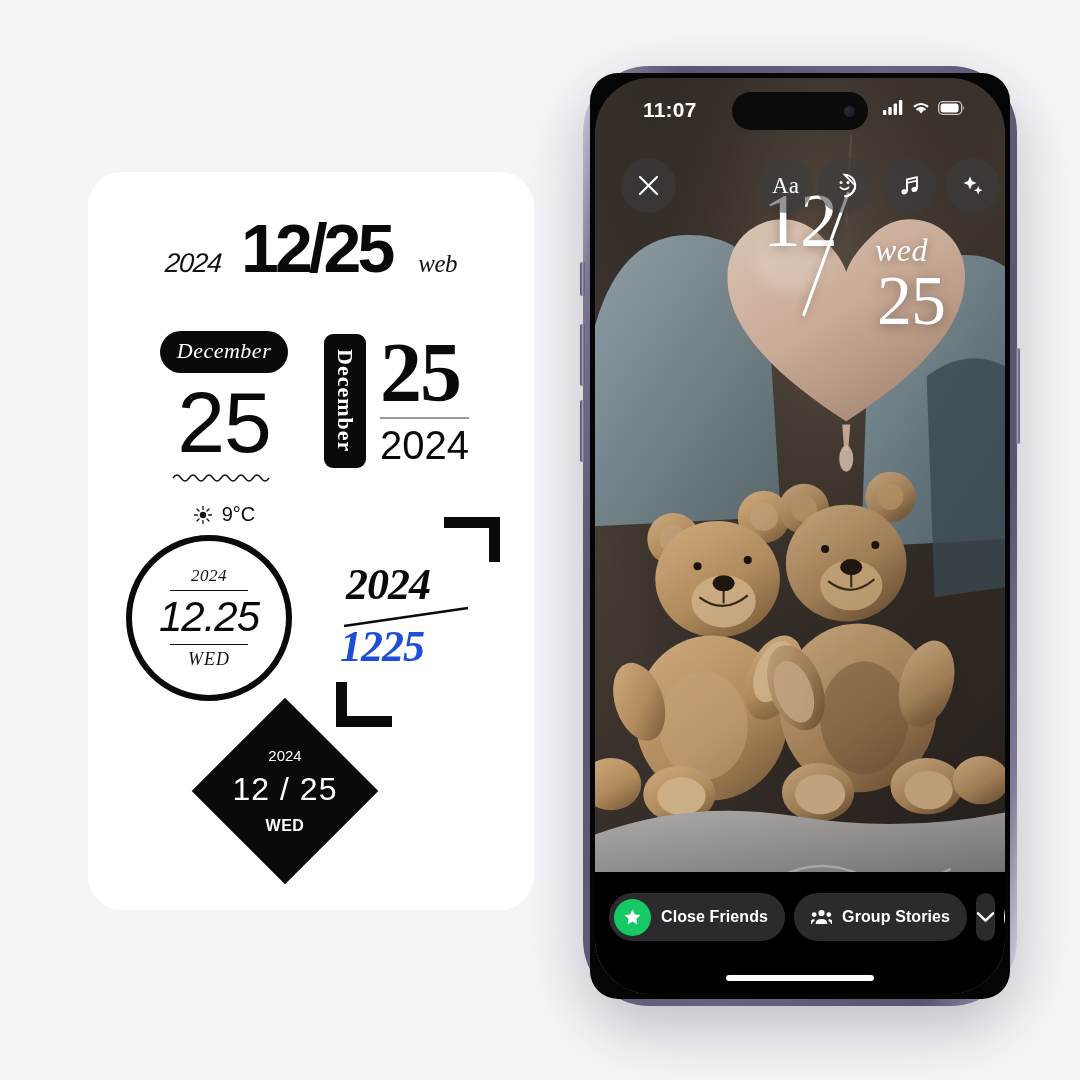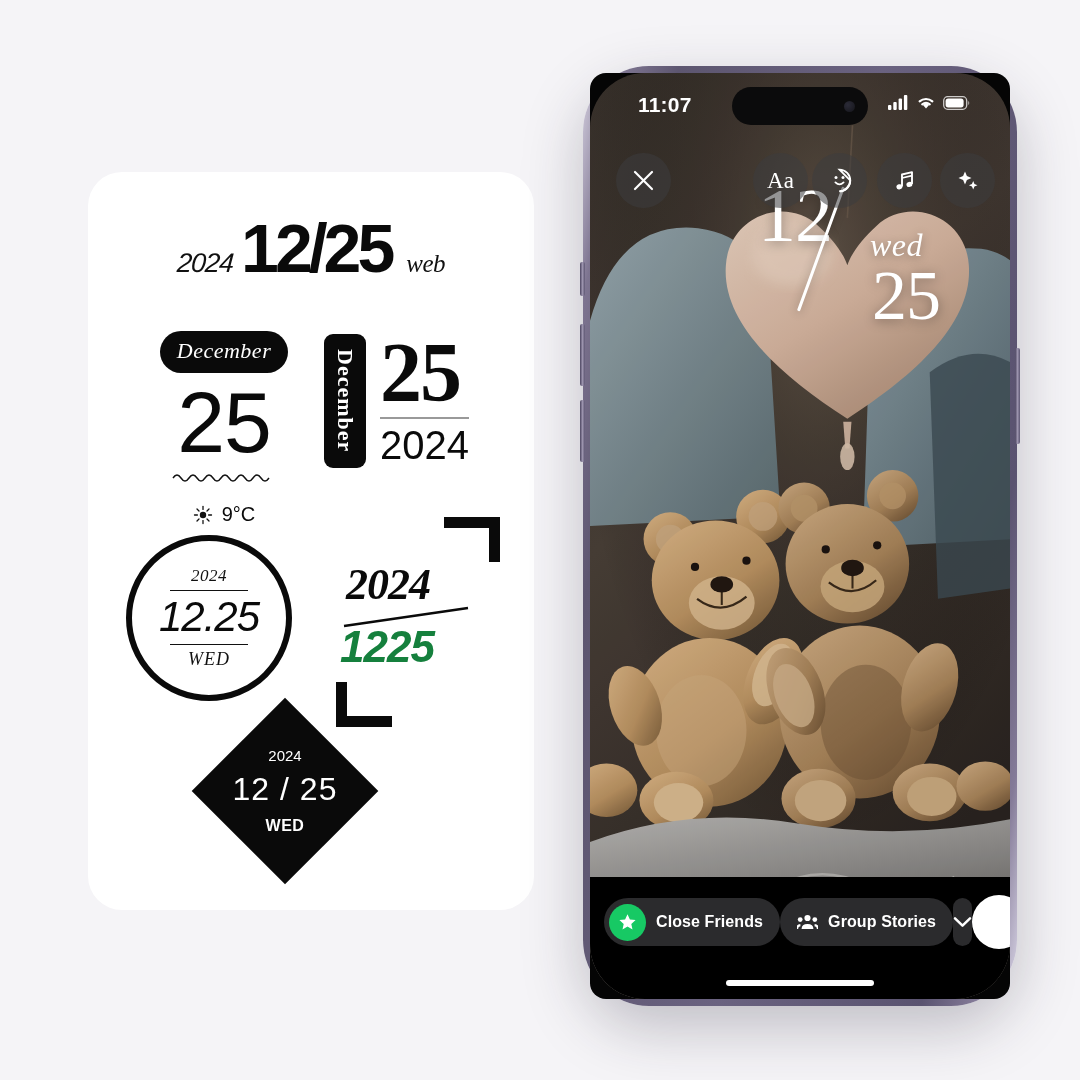--- a/index.html
+++ b/index.html
@@ -21,21 +21,21 @@
   }
 
   
   .hdr { position:absolute; left:0; top:44px; width:100%;
          display:flex; align-items:baseline; justify-content:center; }
   .hdr-year { font-family:"Liberation Sans",sans-serif; font-style:italic;
               font-size:27px; font-weight:400; letter-spacing:-1px;
               color:#111; transform:skewX(-4deg); }
   .hdr-md   { font-family:"Liberation Sans",sans-serif; font-weight:700;
               font-size:68px; letter-spacing:-4px; color:#0a0a0a;
-              line-height:.95; margin:0 8px; }
+              line-height:.95; margin:0 20px; }
   .hdr-dow  { font-family:"Liberation Serif",serif; font-style:italic;
               font-size:25px; color:#111; margin-left:7px; letter-spacing:-.5px; }
 
   
   #block-dec-left { position:absolute; left:52px; top:159px; width:168px; text-align:center; }
   .pill { display:inline-block; background:#0a0a0a; color:#fff;
           border-radius:22px; padding:7px 17px 9px;
           font-family:"Liberation Serif",serif; font-style:italic;
           font-size:22px; letter-spacing:.5px; }
   .big25 { font-family:"Liberation Sans",sans-serif; font-weight:300;
@@ -82,22 +82,22 @@
   #block-bracket { position:absolute; left:248px; top:345px;
                    width:164px; height:210px; }
   .brk { position:absolute; width:56px; height:45px; }
   .brk.tr { right:0; top:0; border-top:11px solid #0a0a0a; border-right:11px solid #0a0a0a; }
   .brk.bl { left:0; bottom:0; border-bottom:11px solid #0a0a0a; border-left:11px solid #0a0a0a; }
   .brk-inner { position:absolute; left:10px; top:46px; width:140px; }
   .brk-inner .by { font-family:"Liberation Serif",serif; font-style:italic;
                    font-weight:700; font-size:44px; color:#0a0a0a;
                    letter-spacing:-1px; line-height:1; }
   .brk-slash { width:128px; height:24px; display:block; margin:-2px 0 -4px -4px; }
-  .brk-inner .bd { font-family:Liberation Sans, sans-serif; font-style:italic;
-                   font-weight:700; font-size:44px; color:#15803d;
+  .brk-inner .bd { font-family:Liberation Serif, serif; font-style:italic;
+                   font-weight:700; font-size:44px; color:#1d4ed8;
                    letter-spacing:-1px; line-height:1; margin-left:-6px; }
 
   
   #block-diamond { position:absolute; left:131px; top:553px;
                    width:132px; height:132px; background:#0a0a0a;
                    transform:rotate(45deg); }
   .dmd-content { position:absolute; inset:0; transform:rotate(-45deg);
                  display:flex; flex-direction:column; align-items:center;
                  justify-content:center; color:#fff; }
   .dmd-content .dy { font-family:"Liberation Sans",sans-serif; font-size:15px;
@@ -112,21 +112,21 @@
     position:absolute; left:583px; top:66px;
     width:434px; height:940px;
     border-radius:66px;
     background:linear-gradient(100deg,#d8d3e2 0%,#7d7490 7%,#5d5670 16%,
                 #6a6280 50%,#5a5370 84%,#847b98 93%,#dedaea 100%);
     box-shadow:0 22px 60px rgba(40,35,55,.26);
     padding:7px;
   }
   #phone-inner {
     position:relative; width:100%; height:100%;
-    background:#050505; border-radius:16px; 
+    background:#050505; border-radius:28px; padding:5px;
     overflow:hidden;
   }
   #screen {
     position:relative; width:100%; height:100%;
     border-radius:55px; overflow:hidden; background:#000;
   }
 
   
   .btn-side { position:absolute; background:linear-gradient(90deg,#4c4560,#9b93ad,#5d5672);
               border-radius:2px; }
@@ -185,21 +185,21 @@
             text-shadow:0 2px 10px rgba(0,0,0,.35); }
   #ov-25 { position:absolute; left:122px; top:88px;
            font-family:"Liberation Serif",serif; font-size:70px;
            line-height:1; letter-spacing:-1px;
            text-shadow:0 2px 12px rgba(0,0,0,.35); }
 
   
   #story-bottom { position:absolute; left:0; right:0; bottom:0; height:122px;
                   background:#000; z-index:12; }
   #bottom-row { position:absolute; left:14px; right:14px; top:18px;
-                display:flex; align-items:center; gap:0; }
+                display:flex; align-items:center; gap:9px; }
   .chip { height:48px; border-radius:24px; background:#2b2b2d;
           display:flex; align-items:center; padding:0 17px; gap:10px;
           color:#fff; font-size:16px; font-weight:700; letter-spacing:.1px;
           white-space:nowrap; }
   #chip-close-friends { padding-left:5px; }
   #cf-star { width:37px; height:37px; border-radius:50%; background:#17c964;
              display:flex; align-items:center; justify-content:center; }
   #chip-group-stories { }
   #chip-chevron { width:52px; height:48px; border-radius:24px;
                   background:#2b2b2d; display:flex; align-items:center;

